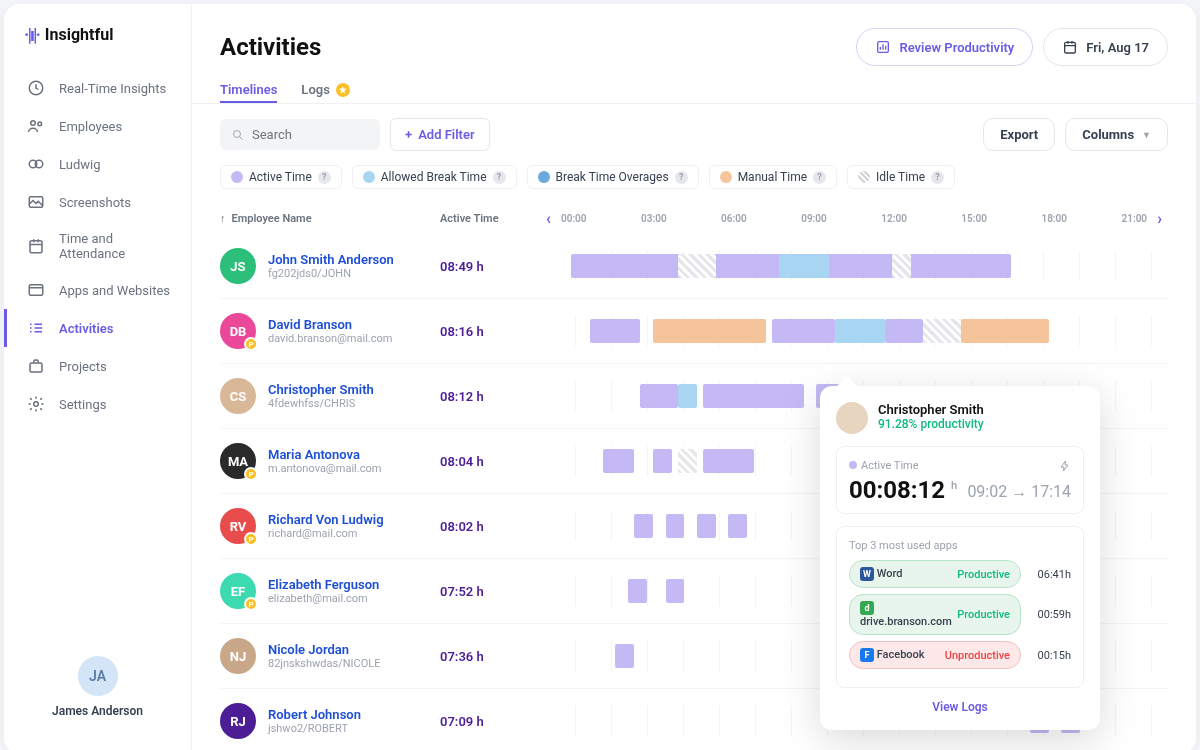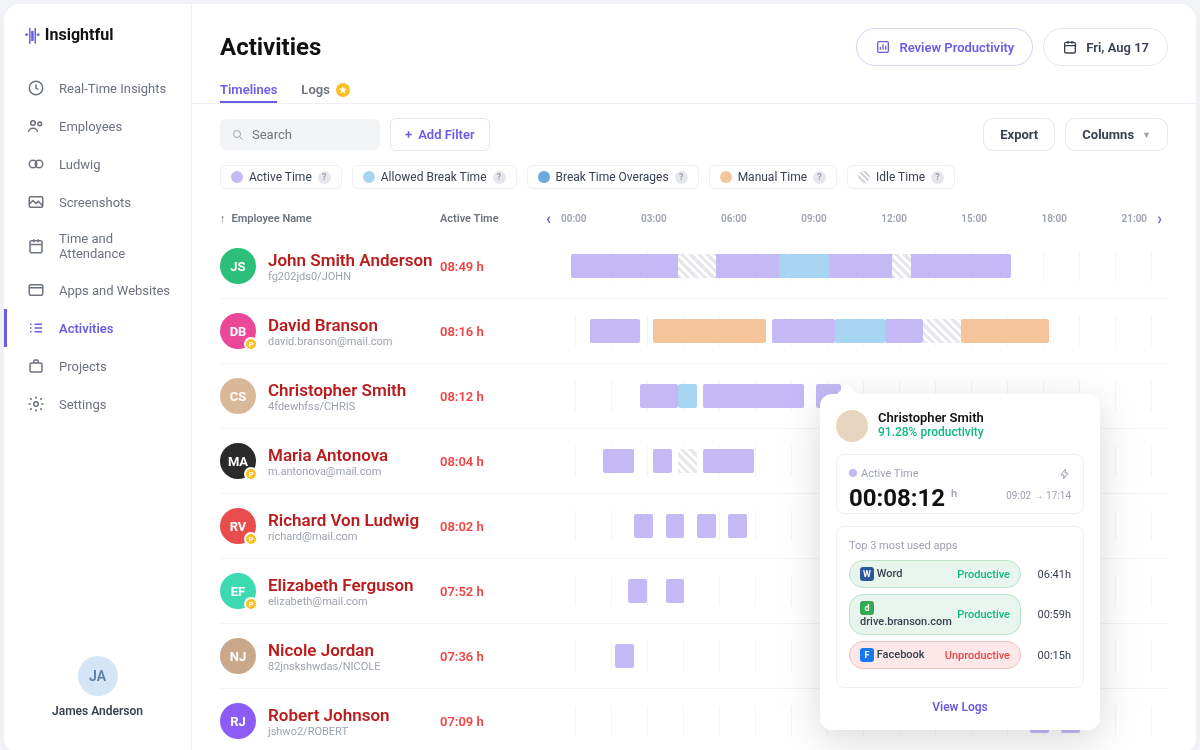--- a/index.html
+++ b/index.html
@@ -40,40 +40,40 @@
 .col-emp{width:220px;display:flex;align-items:center;gap:6px}
 .col-active{width:100px}
 .col-timeline{flex:1;display:flex;align-items:center;position:relative}
 .tl-nav{color:#6b5ce7;font-size:16px;cursor:pointer;padding:0 6px}
 .hours{flex:1;display:flex;justify-content:space-between;padding:0 4px}
 .hour{font-size:10px;color:#9ca3af}
 .row{display:flex;align-items:center;padding:14px 0;border-bottom:1px solid #f3f4f6}
 .emp-info{width:220px;display:flex;align-items:center;gap:12px}
 .avatar{width:36px;height:36px;border-radius:50%;display:flex;align-items:center;justify-content:center;font-weight:700;color:#fff;font-size:13px;flex-shrink:0;position:relative}
 .avatar .pbadge{position:absolute;bottom:-2px;right:-2px;width:14px;height:14px;border-radius:50%;background:#fbbf24;border:2px solid #fff;font-size:8px;color:#fff;display:flex;align-items:center;justify-content:center}
-.emp-name{font-size:17px;font-weight:600;color:#b91c1c}
+.emp-name{font-size:13px;font-weight:600;color:#1d4ed8}
 .emp-sub{font-size:11px;color:#9ca3af}
-.active-time{width:100px;font-size:13px;font-weight:600;color:#ef4444}
+.active-time{width:100px;font-size:13px;font-weight:600;color:#4c1d95}
 .timeline{flex:1;height:30px;position:relative;background:repeating-linear-gradient(to right,transparent,transparent 35px,#f3f4f6 35px,#f3f4f6 36px)}
 .seg{position:absolute;top:3px;height:24px;border-radius:2px}
 .seg.active{background:#c4b9f5}
 .seg.break{background:#a8d5f2}
 .seg.manual{background:#f5c49a}
 .seg.idle{background:repeating-linear-gradient(45deg,#e5e7eb,#e5e7eb 3px,#fff 3px,#fff 6px)}
 .tooltip{position:absolute;bottom:20px;right:100px;width:280px;background:#fff;border-radius:12px;box-shadow:0 10px 40px rgba(0,0,0,0.15);padding:16px;z-index:100}
 .tt-arrow{position:absolute;top:-7px;left:20px;width:14px;height:14px;background:#fff;transform:rotate(45deg)}
 .tt-head{display:flex;gap:10px;margin-bottom:12px}
 .tt-avatar{width:32px;height:32px;border-radius:50%;background:#e8d5c0}
 .tt-name{font-size:13px;font-weight:600;color:#111}
 .tt-prod{font-size:12px;color:#10b981;font-weight:500}
 .tt-section{border:1px solid #eef0f5;border-radius:8px;padding:12px;margin-bottom:12px}
 .tt-label{font-size:11px;color:#9ca3af;display:flex;align-items:center;gap:6px;justify-content:space-between}
 .tt-time{font-size:24px;font-weight:700;color:#111;margin-top:4px}
 .tt-time sup{font-size:11px;font-weight:500;color:#9ca3af}
-.tt-range{font-size:10px;color:#9ca3af;text-align:right;margin-top:-22px}
+.tt-range{font-size:16px;color:#9ca3af;text-align:right;margin-top:-22px}
 .tt-apps-label{font-size:11px;color:#9ca3af;margin-bottom:8px}
 .tt-app{display:flex;align-items:center;gap:8px;margin-bottom:6px}
 .tt-app-pill{flex:1;display:flex;align-items:center;justify-content:space-between;padding:6px 10px;border-radius:14px;font-size:11px;font-weight:500}
 .tt-app-pill.prod{background:#e8f5ed;border:1px solid #b8e5c8;color:#374151}
 .tt-app-pill.unprod{background:#fce8e8;border:1px solid #f2c0c0;color:#374151}
 .tt-app-status.p{color:#10b981}
 .tt-app-status.u{color:#ef4444}
 .tt-app-icon{width:14px;height:14px;border-radius:3px;display:inline-flex;align-items:center;justify-content:center;font-size:9px;color:#fff;font-weight:700}
 .tt-app-time{font-size:11px;color:#374151;width:42px;text-align:right}
 .tt-link{text-align:center;color:#6b5ce7;font-size:12px;font-weight:600;cursor:pointer;margin-top:10px}
@@ -371,21 +371,21 @@
                 <div class="emp-sub">82jnskshwdas/NICOLE</div>
               </div>
   </div>
   <div class="active-time">07:36 h</div>
   <div class="timeline">
               <div class="seg active" style="left:12%;width:3%"></div>
             </div>
           </div>
           <div class="row">
             <div class="emp-info">
-    <div class="avatar" style="background:#8b5cf6">RJ</div>
+    <div class="avatar" style="background:#4c1d95">RJ</div>
     <div>
                 <div class="emp-name">Robert Johnson</div>
                 <div class="emp-sub">jshwo2/ROBERT</div>
               </div>
   </div>
   <div class="active-time">07:09 h</div>
   <div class="timeline">
               <div class="seg active" style="left:78%;width:3%"></div>
               <div class="seg active" style="left:83%;width:3%"></div>
             </div>

